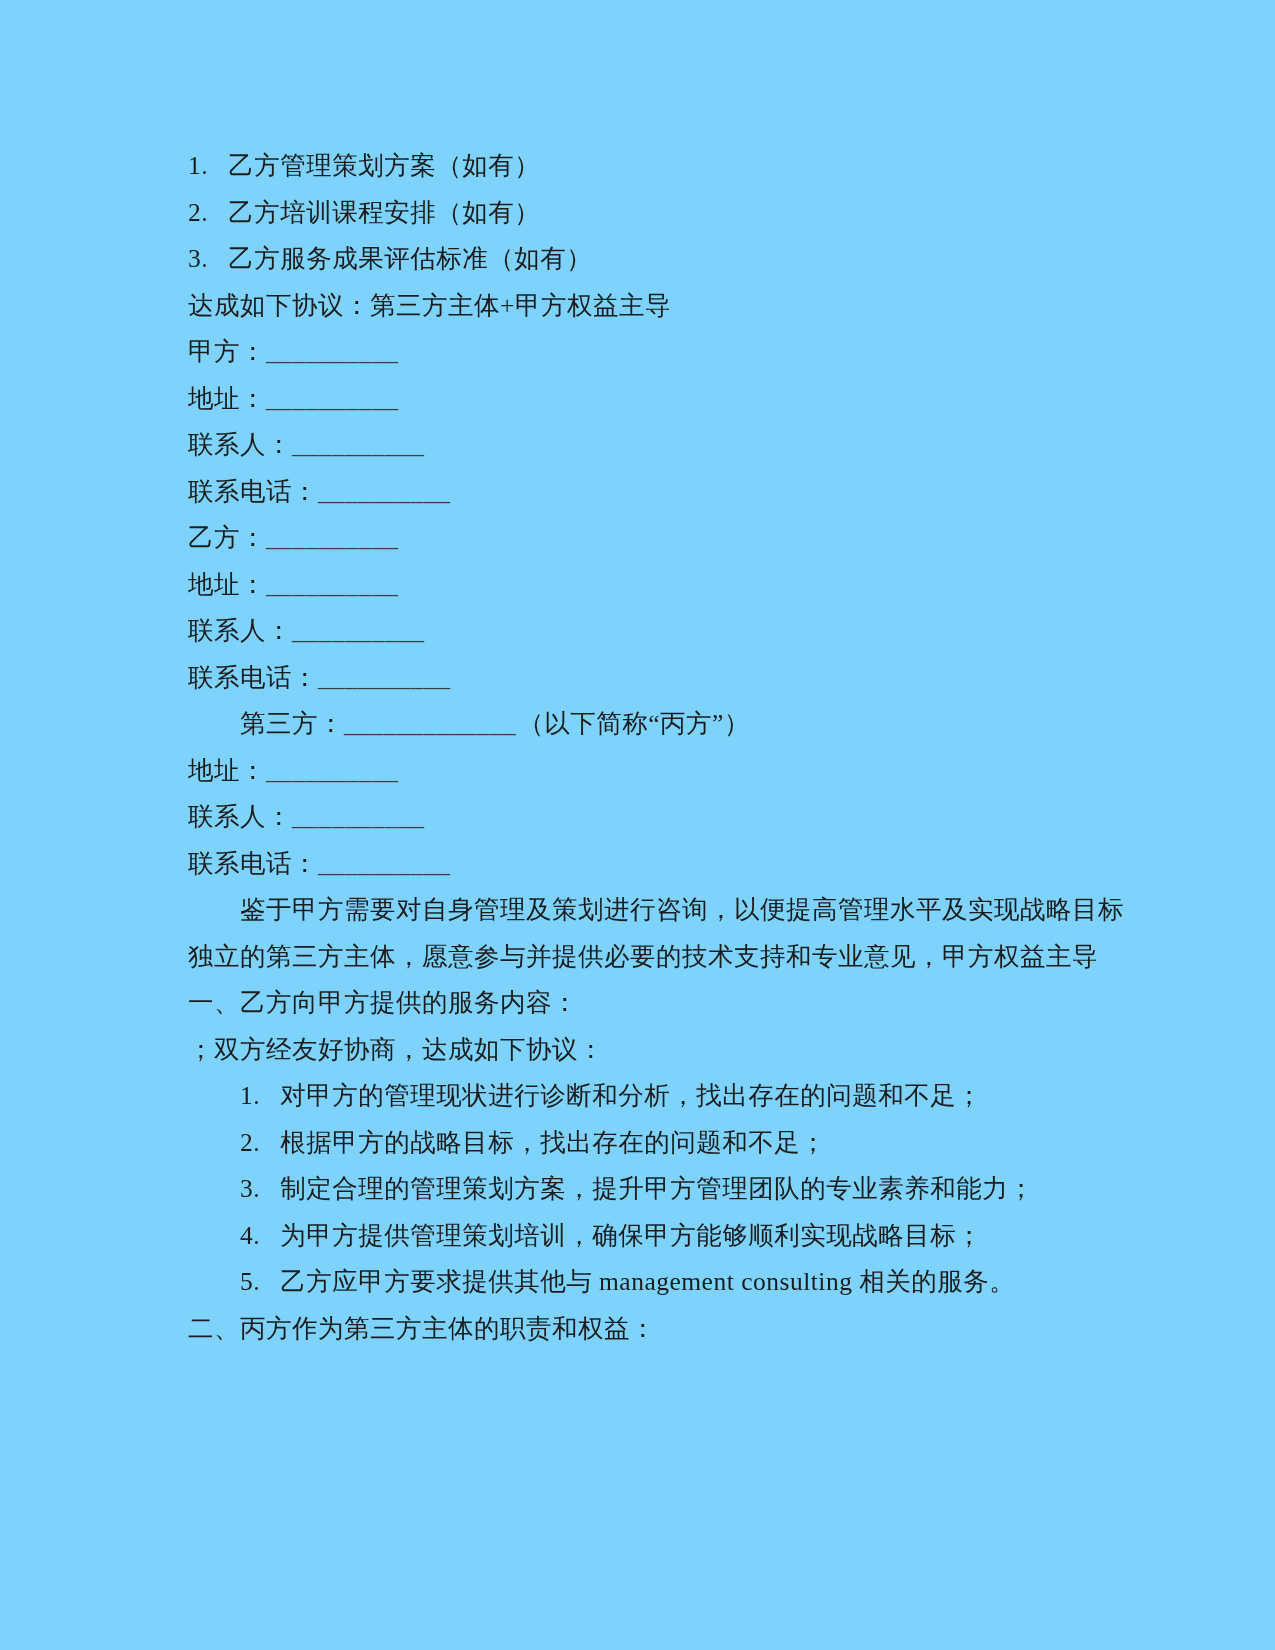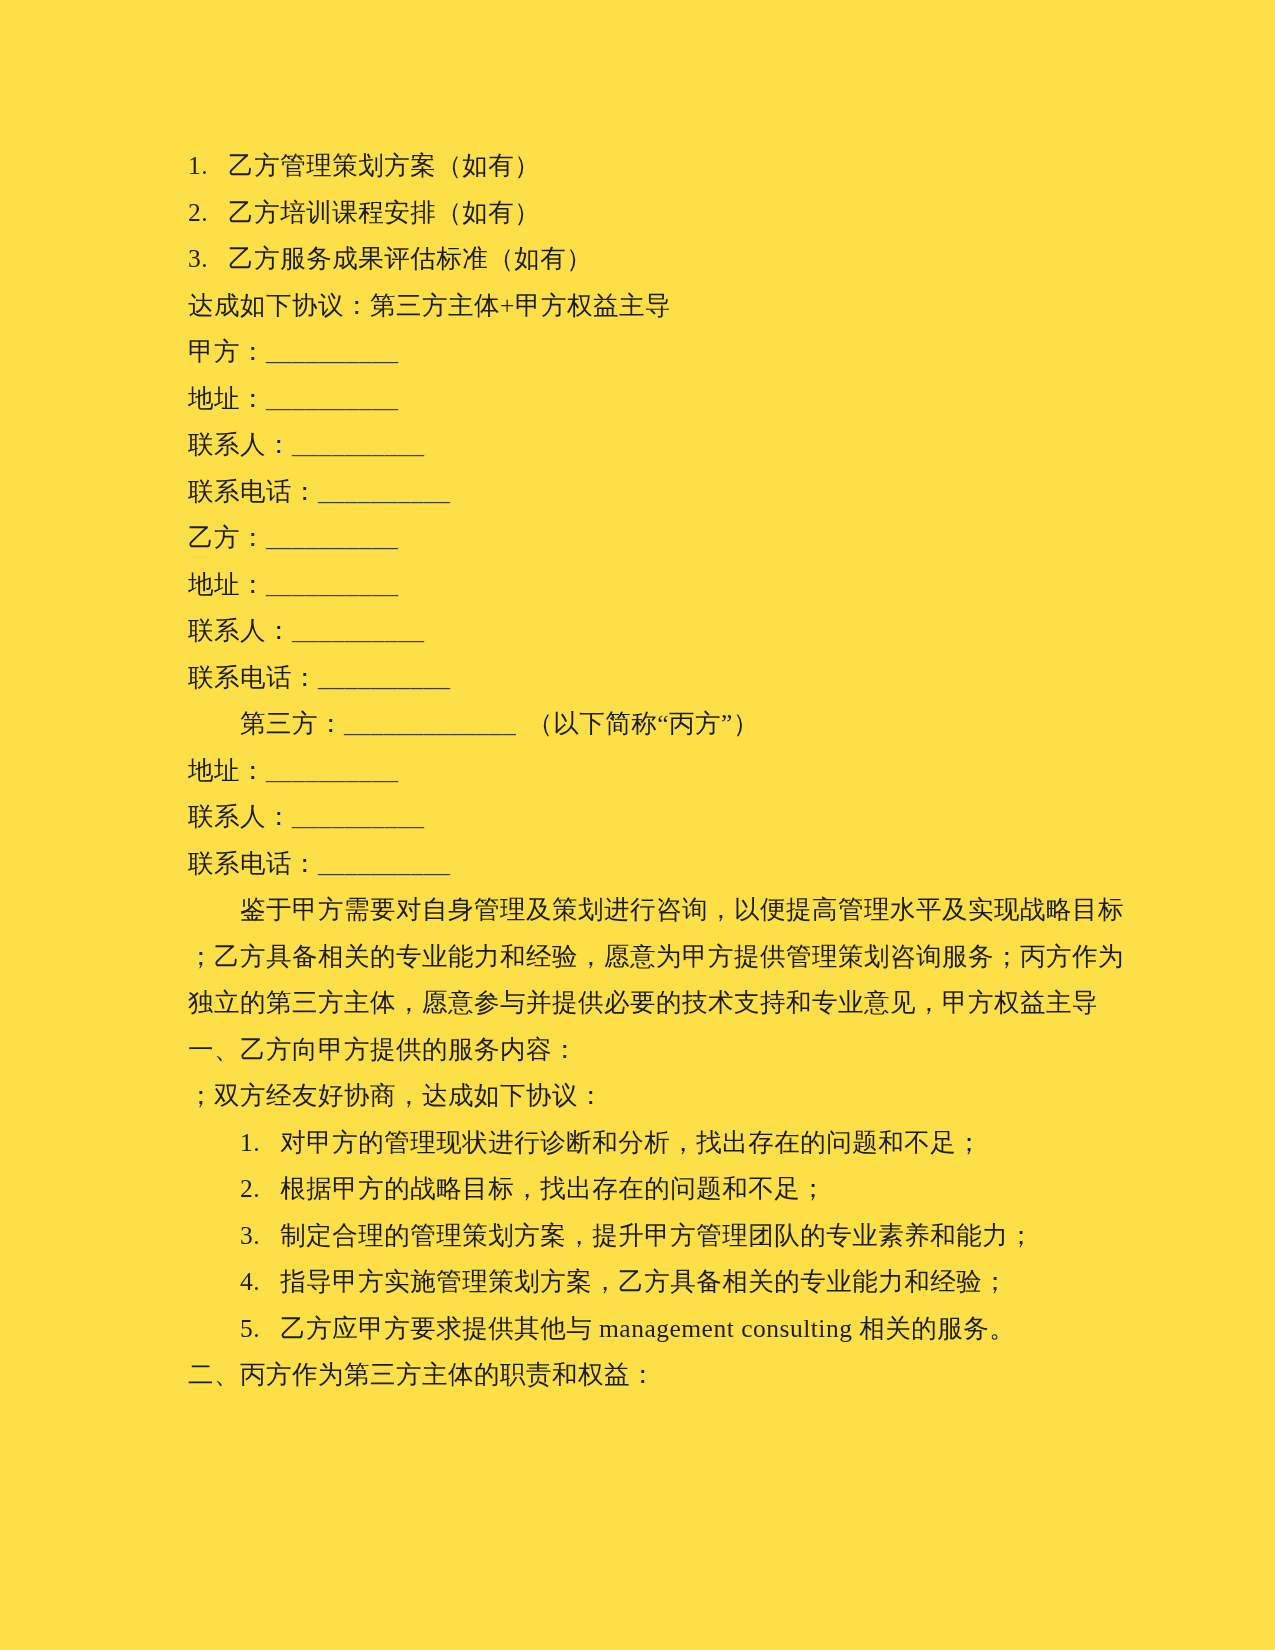--- a/index.html
+++ b/index.html
@@ -12,42 +12,42 @@
     height: 1650px;
     overflow: hidden;
     font-family: "Liberation Serif", "DejaVu Serif", serif;
     color: #1c1c1c;
   }
   .page {
     box-sizing: border-box;
     width: 1275px;
     height: 1650px;
     padding: 143px 150px 0 188px;
-    background: #fde047;
+    background: #7dd3fc;
   }
   .ln {
     height: 46.5px;
     line-height: 46.5px;
     font-size: 25.5px;
     white-space: pre;
     letter-spacing: 0.5px;
   }
   
   .ind {
     padding-left: 52px;
   }
   .num {
     display: inline-block;
     margin-right: 20px;
   }
   .blank {
     color: #3f3f3f;
   }
   .suffix {
-    margin-left: 11px;
+    margin-left: 2px;
   }
 </style>
 </head>
 <body>
 
 <div class="page">
 
   <div class="ln"><span class="num">1.</span><span>乙方管理策划方案（如有）</span></div>
   <div class="ln"><span class="num">2.</span><span>乙方培训课程安排（如有）</span></div>
   <div class="ln"><span class="num">3.</span><span>乙方服务成果评估标准（如有）</span></div>
@@ -64,26 +64,25 @@
   <div class="ln"><span>联系人：</span><span class="blank">__________</span></div>
   <div class="ln"><span>联系电话：</span><span class="blank">__________</span></div>
 
   <div class="ln ind"><span>第三方：</span><span class="blank">_____________</span><span class="suffix">（以下简称“丙方”）</span></div>
 
   <div class="ln"><span>地址：</span><span class="blank">__________</span></div>
   <div class="ln"><span>联系人：</span><span class="blank">__________</span></div>
   <div class="ln"><span>联系电话：</span><span class="blank">__________</span></div>
 
   <div class="ln ind">鉴于甲方需要对自身管理及策划进行咨询，以便提高管理水平及实现战略目标</div>
-  <div class="ln">；乙方具备相关的专业能力和经验，愿意为甲方提供管理策划咨询服务；丙方作为</div>
   <div class="ln">独立的第三方主体，愿意参与并提供必要的技术支持和专业意见，甲方权益主导</div>
   <div class="ln">一、乙方向甲方提供的服务内容：</div>
 
   <div class="ln">；双方经友好协商，达成如下协议：</div>
   <div class="ln ind"><span class="num">1.</span><span>对甲方的管理现状进行诊断和分析，找出存在的问题和不足；</span></div>
   <div class="ln ind"><span class="num">2.</span><span>根据甲方的战略目标，找出存在的问题和不足；</span></div>
   <div class="ln ind"><span class="num">3.</span><span>制定合理的管理策划方案，提升甲方管理团队的专业素养和能力；</span></div>
-  <div class="ln ind"><span class="num">4.</span><span>指导甲方实施管理策划方案，乙方具备相关的专业能力和经验；</span></div>
+  <div class="ln ind"><span class="num">4.</span><span>为甲方提供管理策划培训，确保甲方能够顺利实现战略目标；</span></div>
   <div class="ln ind"><span class="num">5.</span><span>乙方应甲方要求提供其他与 management consulting 相关的服务。</span></div>
 
   <div class="ln">二、丙方作为第三方主体的职责和权益：</div>
 
 </div>
 
 </body></html>

